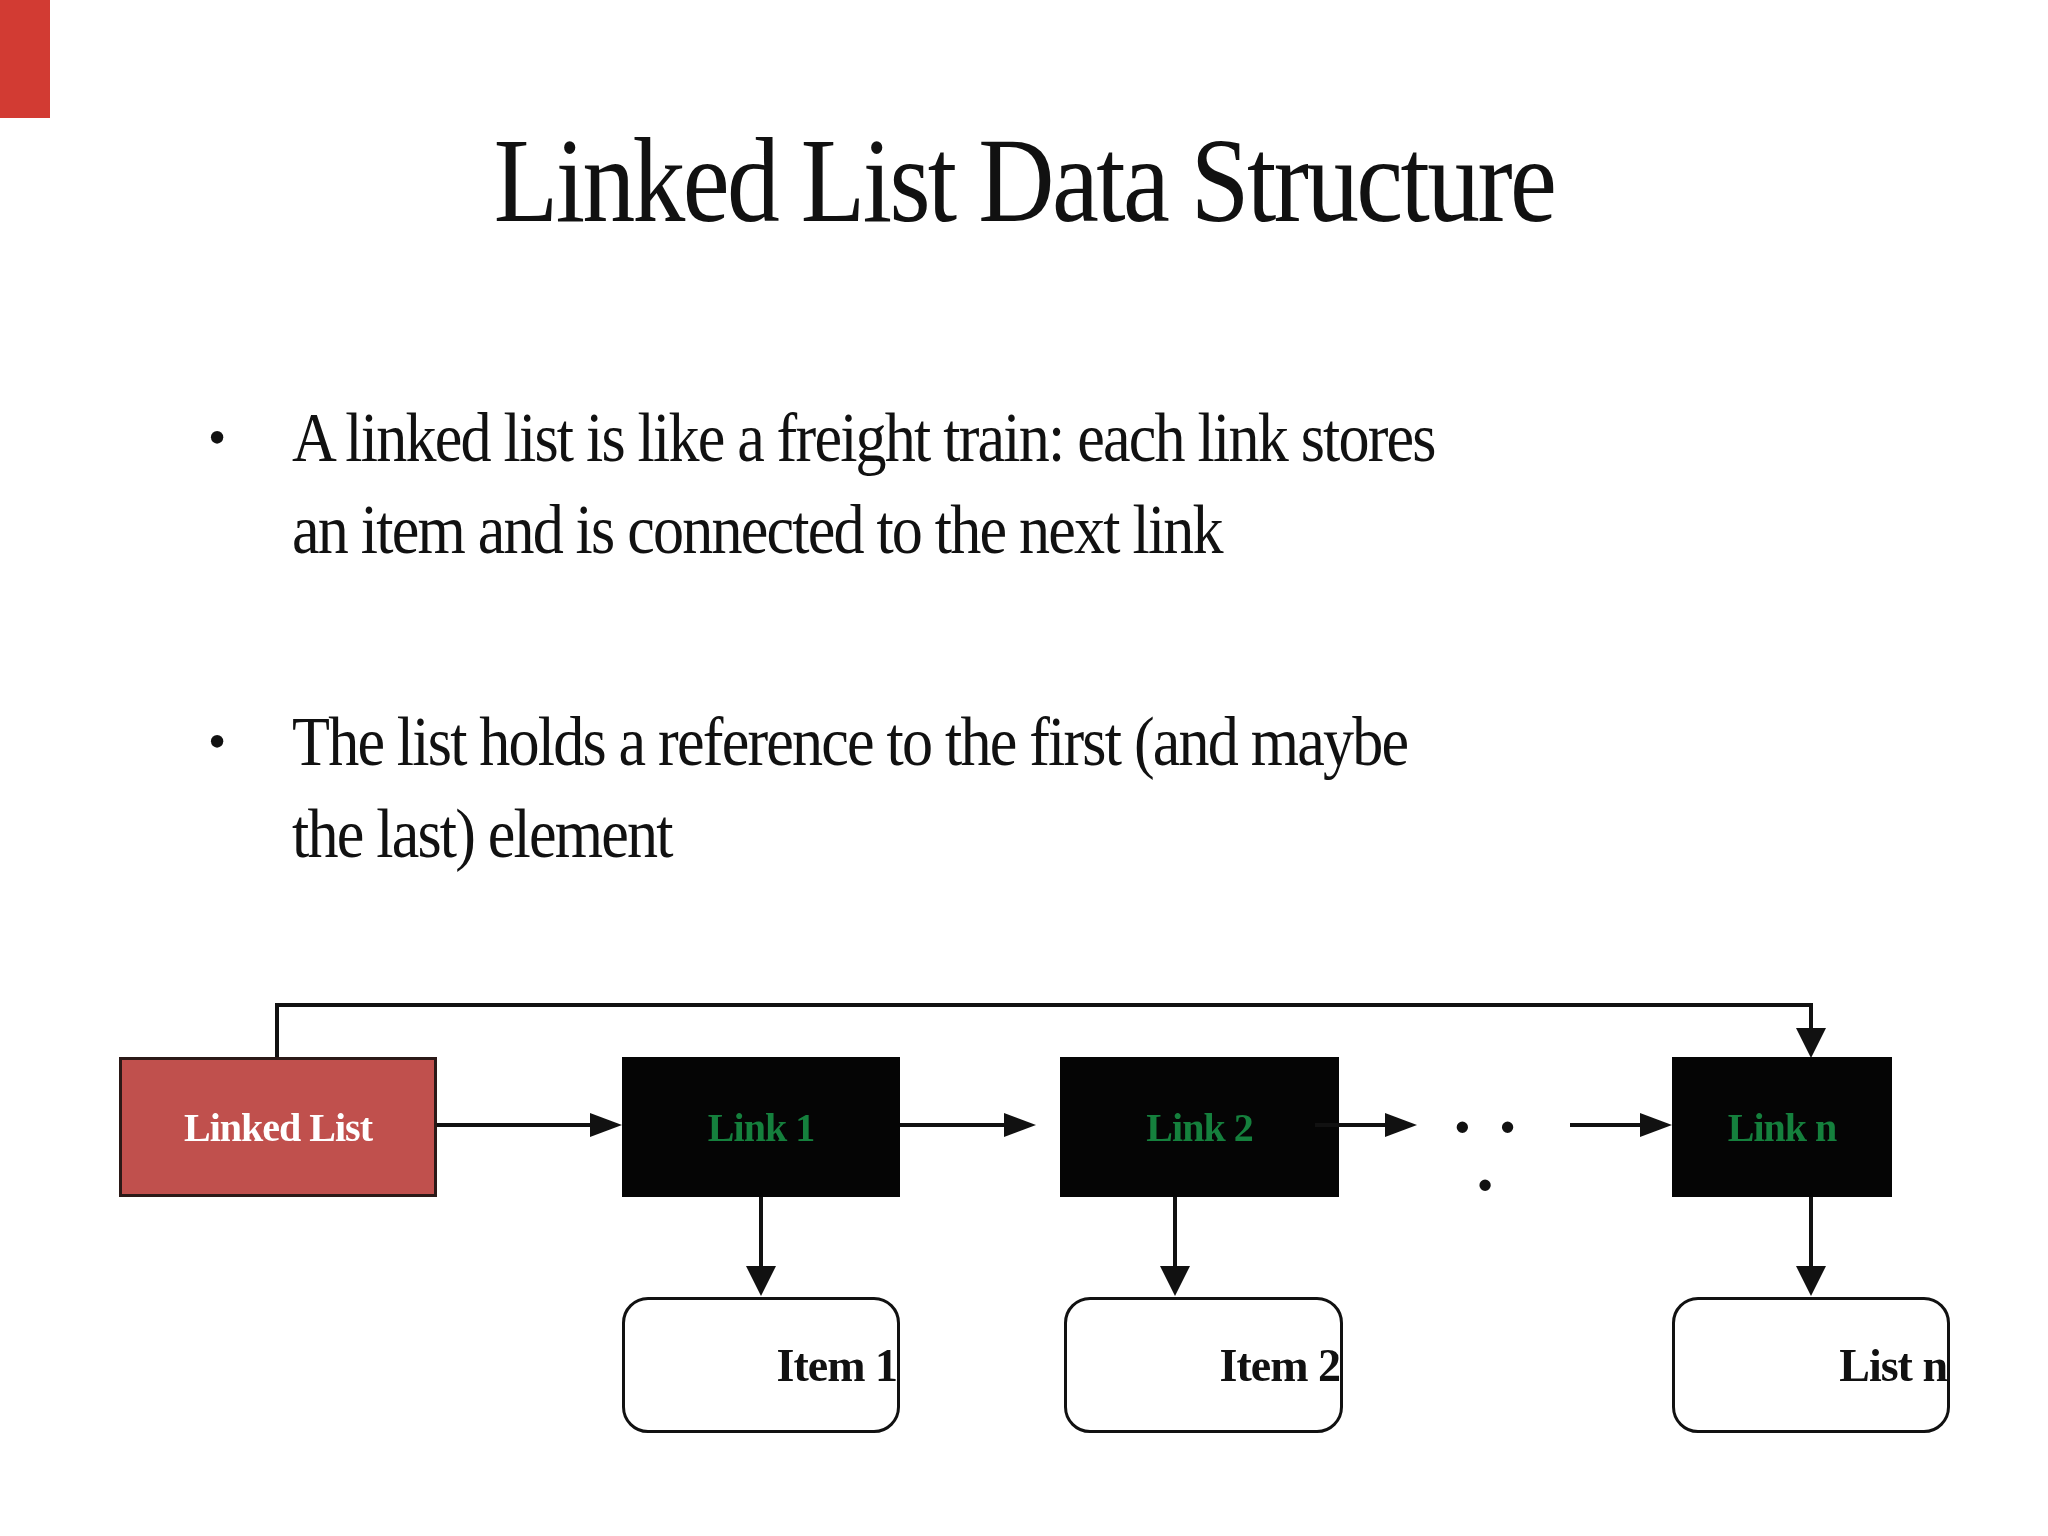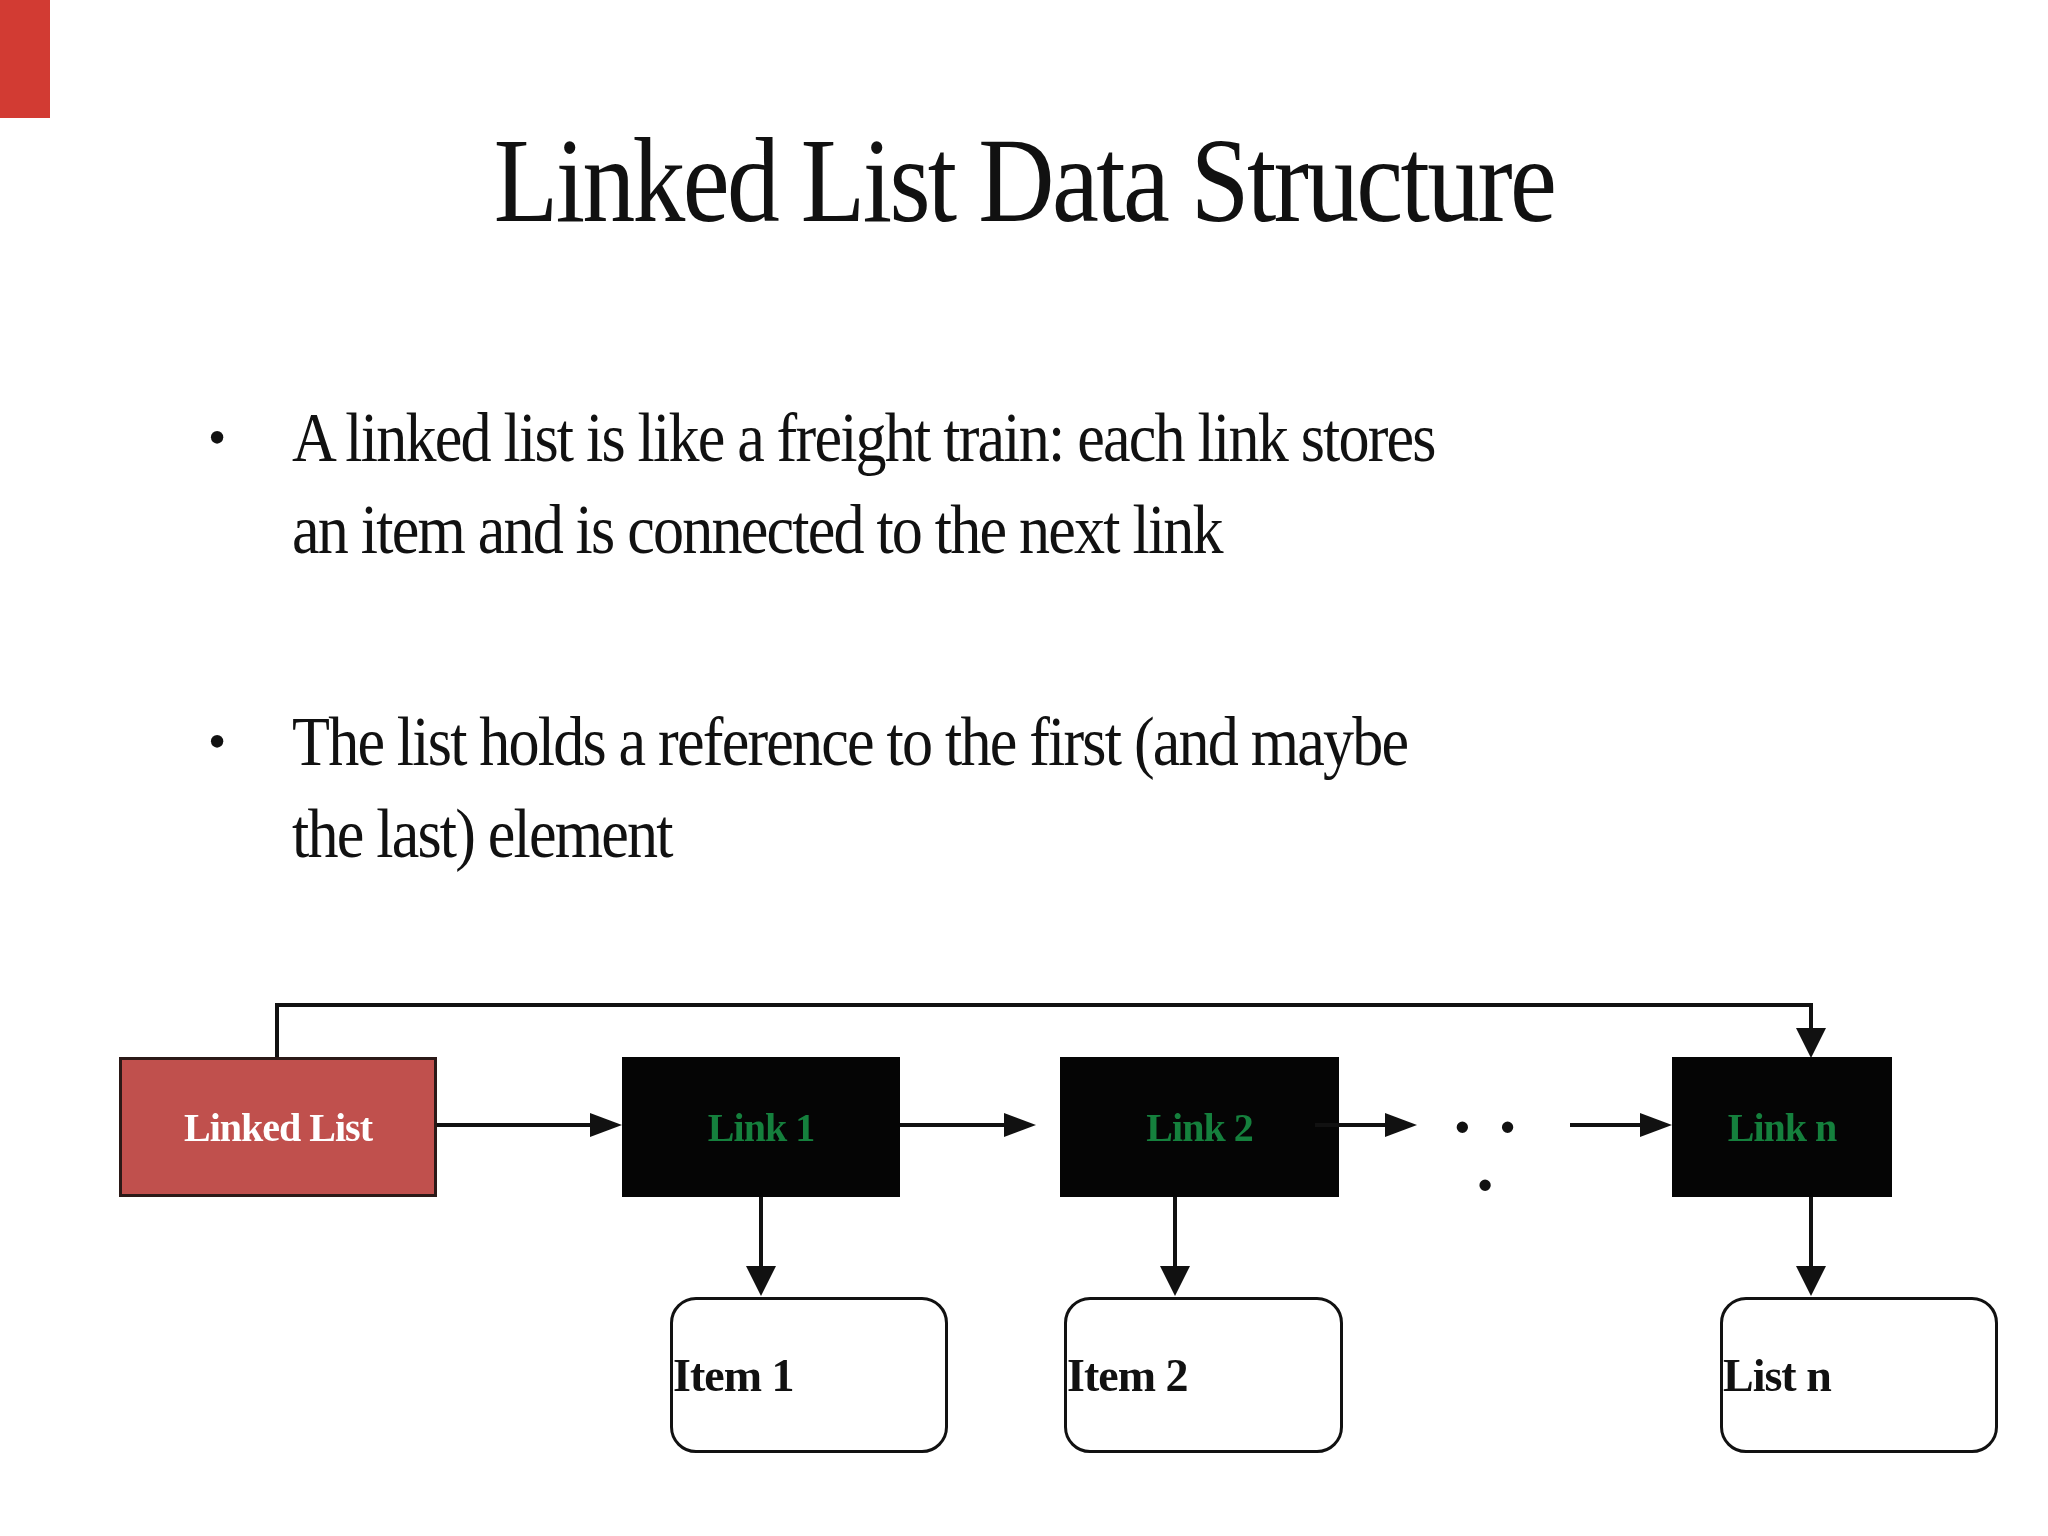--- a/index.html
+++ b/index.html
@@ -20,23 +20,23 @@
   .hline{position:absolute;height:4px;background:var(--line-black,#111);}
   .vline{position:absolute;width:4px;background:var(--line-black,#111);}
   .arrow-right{position:absolute;width:0;height:0;border-top:12px solid transparent;
     border-bottom:12px solid transparent;border-left:32px solid var(--line-black,#111);}
   .arrow-down{position:absolute;width:0;height:0;border-left:15px solid transparent;
     border-right:15px solid transparent;border-top:30px solid var(--line-black,#111);}
   .node{position:absolute;top:1057px;height:140px;box-sizing:border-box;display:flex;
     align-items:center;justify-content:center;font-weight:700;font-size:40px;letter-spacing:-1px;}
   .node-red{background:var(--accent-red,#c0504d);border:3px solid var(--accent-red-border,#2b1917);color:#fff;}
   .node-black{background:var(--node-black,#050505);color:#15803d;}
-  .item{position:absolute;top:1297px;height:156px;box-sizing:border-box;display:flex;
-    align-items:center;justify-content:flex-start;font-weight:700;font-size:46px;letter-spacing:-1px;
-    background:var(--item-bg,#fff);border:3px solid var(--line-black,#111);border-radius:26px;color:var(--text,#111);margin-left:48px;}
+  .item{position:absolute;top:1297px;height:136px;box-sizing:border-box;display:flex;
+    align-items:center;justify-content:flex-end;font-weight:700;font-size:46px;letter-spacing:-1px;
+    background:var(--item-bg,#fff);border:3px solid var(--line-black,#111);border-radius:26px;color:var(--text,#111);}
   .dots{position:absolute;left:1440px;top:1098px;width:100px;text-align:center;
     font-size:42px;font-weight:700;line-height:58px;letter-spacing:10px;color:var(--line-black,#111);}
   .page-number{position:absolute;left:1860px;top:1528px;width:90px;text-align:right;
     font-size:34px;color:var(--page-gray,#8f8f8f);}
 </style>
 </head>
 <body>
 
 <div class="slide">
 
@@ -100,21 +100,21 @@
 
     <div class="vline" style="left:1173px;top:1197px;height:70px;"></div>
     <div class="arrow-down" style="left:1160px;top:1266px;"></div>
 
     <div class="vline" style="left:1809px;top:1197px;height:70px;"></div>
     <div class="arrow-down" style="left:1796px;top:1266px;"></div>
 
     <div class="item" style="left:622px;width:278px;">
       <span>Item 1</span>
     </div>
-    <div class="item" style="left:1016px;width:279px;">
+    <div class="item" style="left:1064px;width:279px;">
       <span>Item 2</span>
     </div>
     <div class="item" style="left:1672px;width:278px;">
       <span>List n</span>
     </div>
 
   </div>
 
   <div class="page-number">21</div>
 

